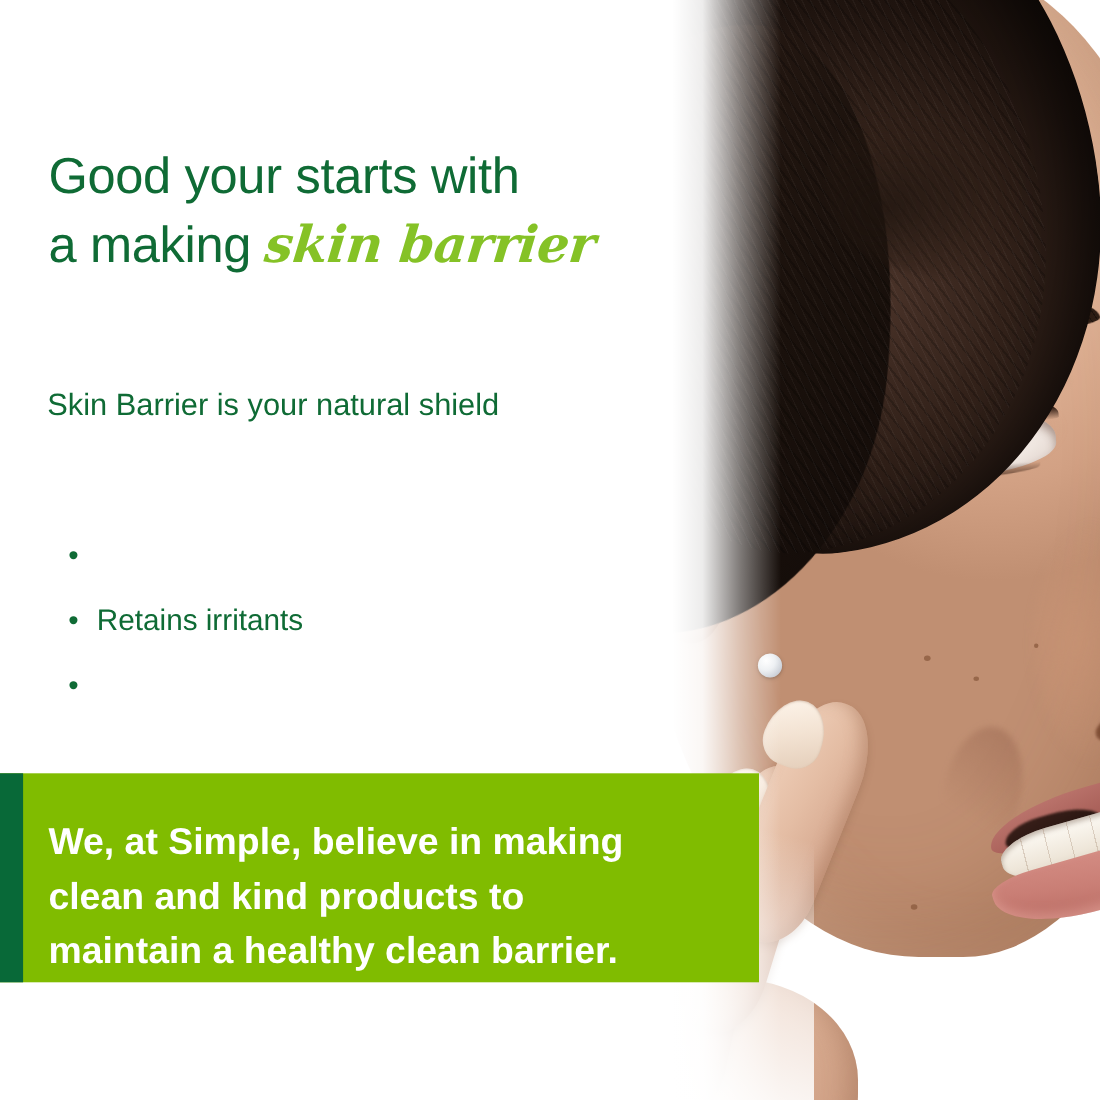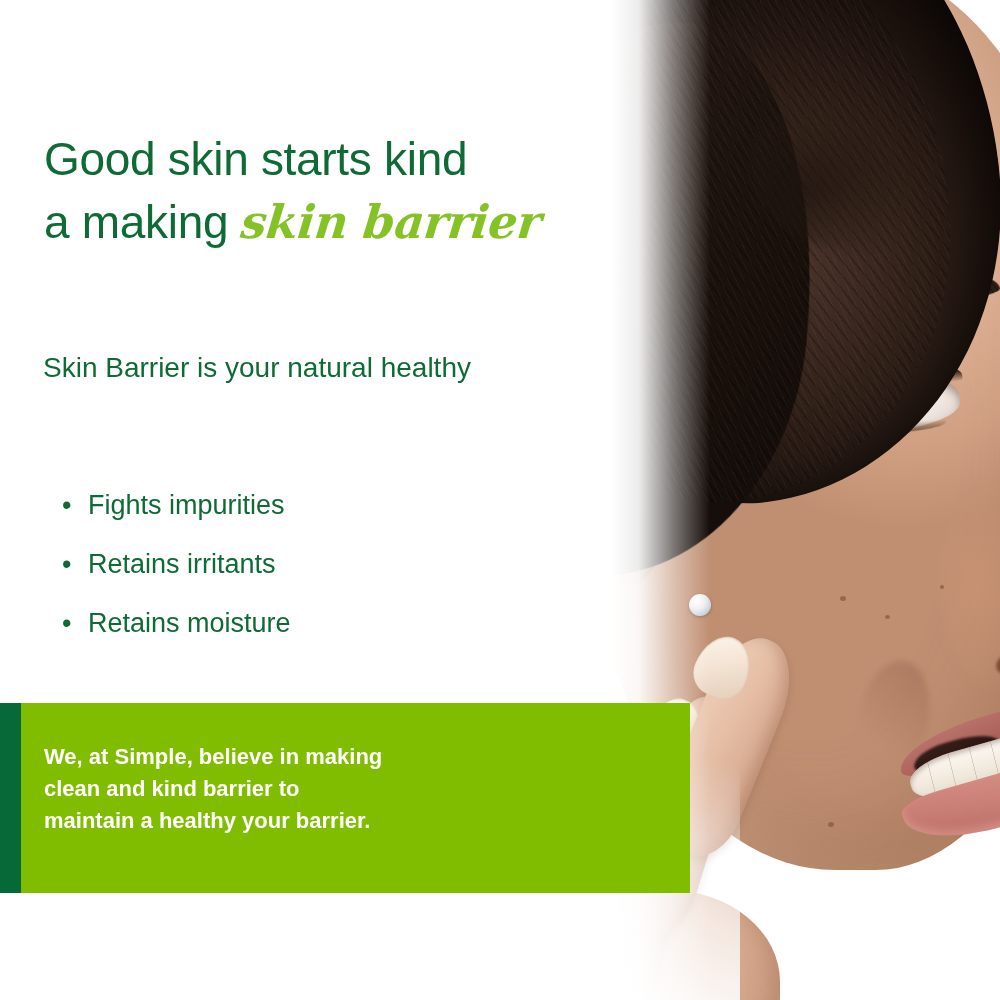--- a/index.html
+++ b/index.html
@@ -283,21 +283,21 @@
   .banner{
     position:absolute;left:0;top:703px;width:690px;height:190px;
     background:#80bc00;
   }
   .banner-accent{
     position:absolute;left:0;top:703px;width:21px;height:190px;
     background:#086938;
   }
   .banner-text{
     position:absolute;left:44px;top:741px;width:600px;
-    font-size:22px;line-height:1.46;font-weight:700;color:#ffffff;
+    font-size:34px;line-height:1.46;font-weight:700;color:#ffffff;
   }
   .banner-text span{display:block;white-space:nowrap;}
 </style>
 </head>
 <body style="background: rgb(255, 255, 255);">
 
 <div id="stage">
 
   <div class="photo">
     <div class="photo-bg"></div>
@@ -350,44 +350,42 @@
       <div class="nail n2"></div>
       <div class="finger f1"></div>
       <div class="nail n1"></div>
     </div>
 
     <div class="photo-fade"></div>
     <div class="photo-fade-bottom"></div>
   </div>
 
   <div class="headline" id="headline" style="color: rgb(15, 107, 53);">
-    <span class="l1">Good skin starts kind</span>
+    <span class="l1">Good your starts with</span>
     <span class="l2"><span>a making </span><span class="script" style="color: rgb(133, 194, 38);">skin barrier</span></span>
   </div>
 
   <div class="subhead" id="subhead" style="color: rgb(15, 107, 53);">
-    <span>Skin Barrier is your natural healthy</span>
+    <span>Skin Barrier is your natural shield</span>
   </div>
 
   <ul class="bullets" id="bullets" style="color: rgb(15, 107, 53);">
     <li>
       <span class="dot">•</span>
-      <span>Fights impurities</span>
     </li>
     <li>
       <span class="dot">•</span>
       <span>Retains irritants</span>
     </li>
     <li>
       <span class="dot">•</span>
-      <span>Retains moisture</span>
     </li>
   </ul>
 
   <div class="banner" id="banner" style="background: rgb(128, 188, 0);"></div>
   <div class="banner-accent" id="banner-accent" style="background: rgb(8, 105, 56);"></div>
   <div class="banner-text" style="color: rgb(255, 255, 255);">
     <span>We, at Simple, believe in making</span>
-    <span>clean and kind barrier to</span>
-    <span>maintain a healthy your barrier.</span>
+    <span>clean and kind products to</span>
+    <span>maintain a healthy clean barrier.</span>
   </div>
 
 </div>
 
 </body></html>

